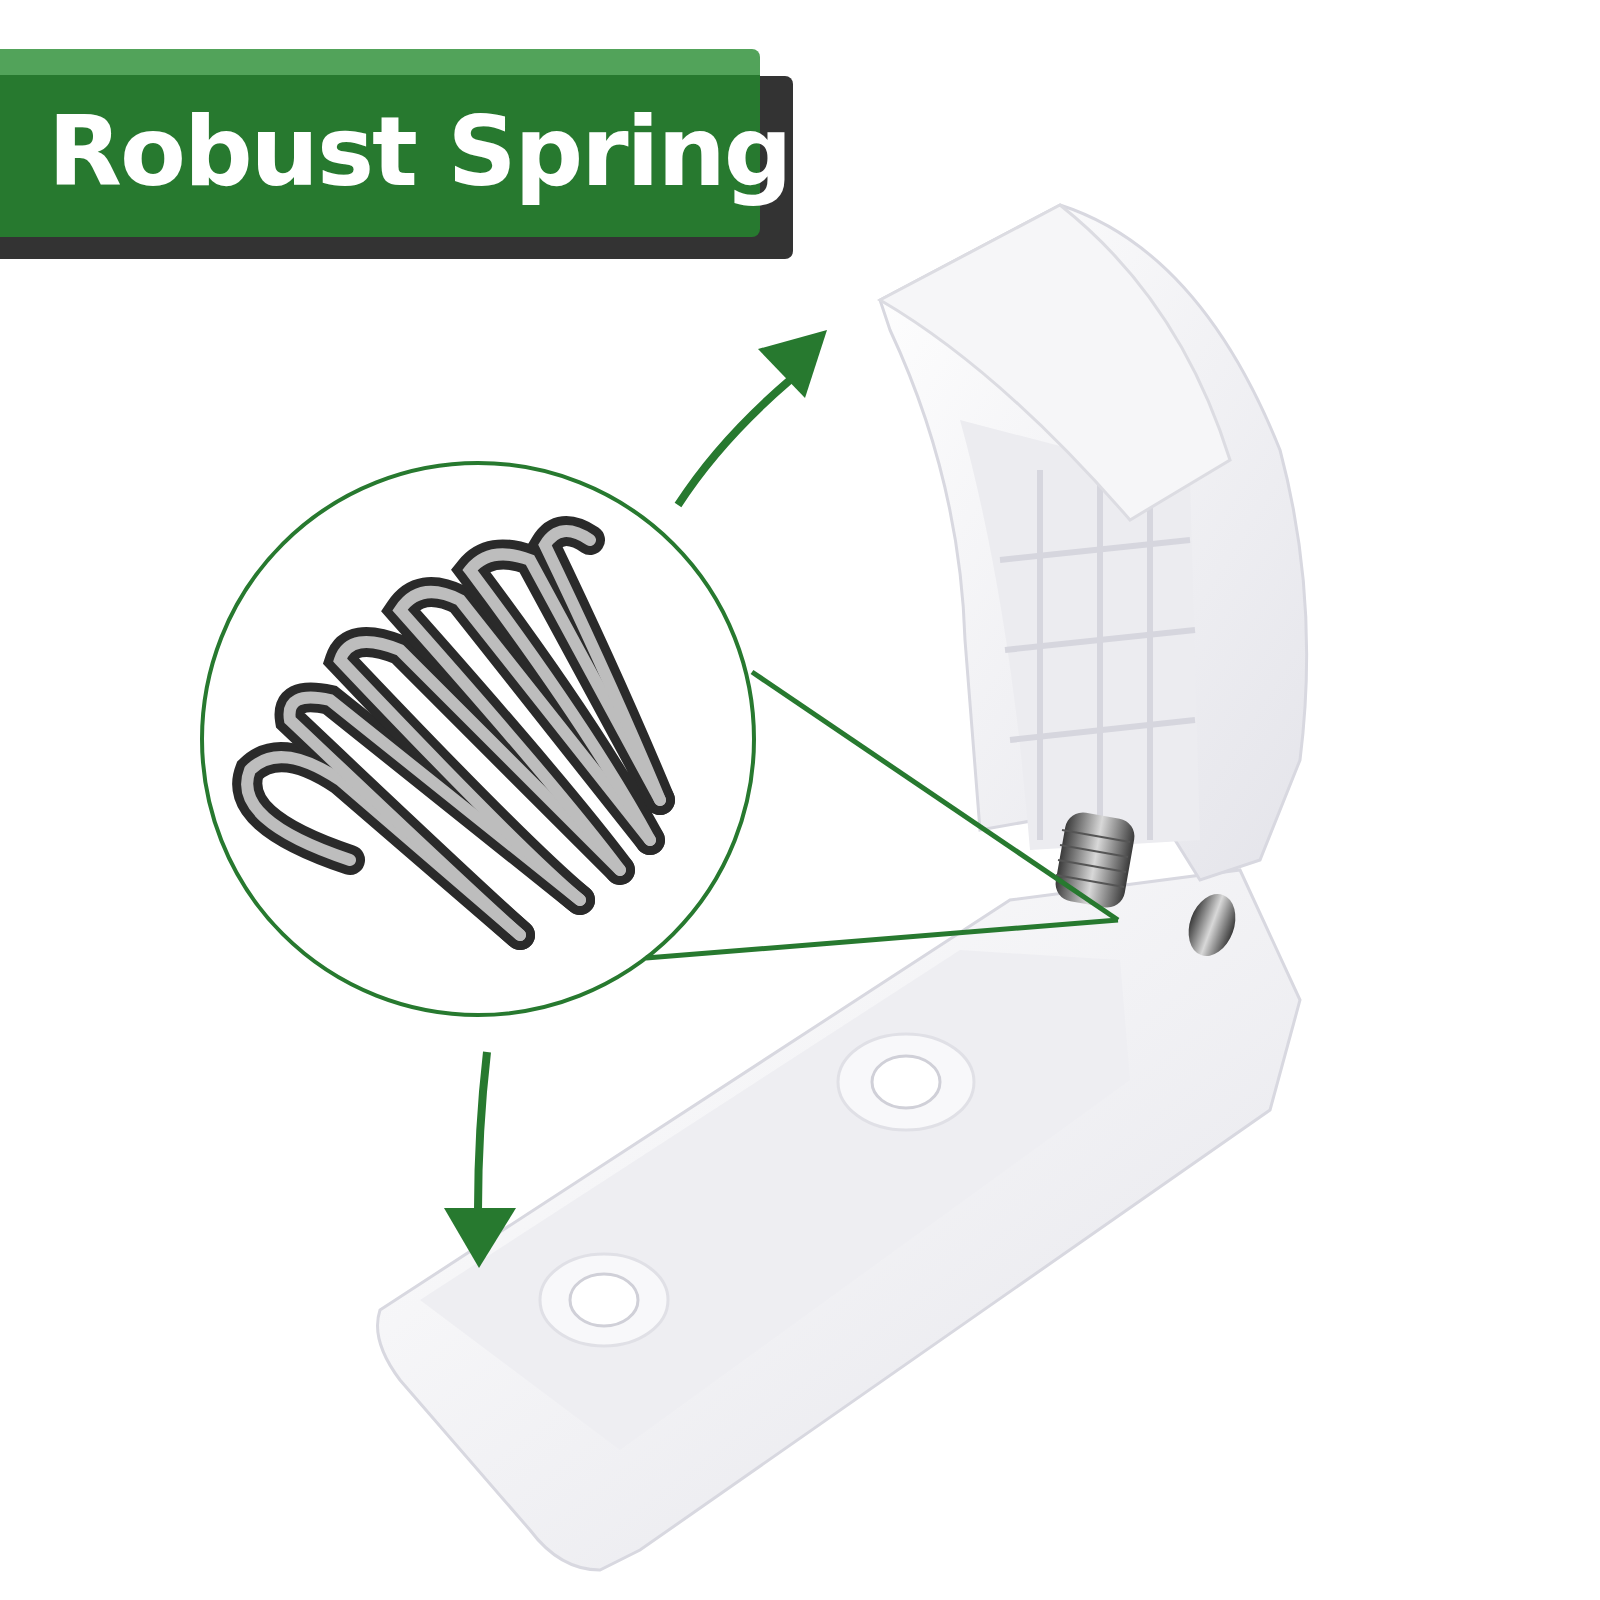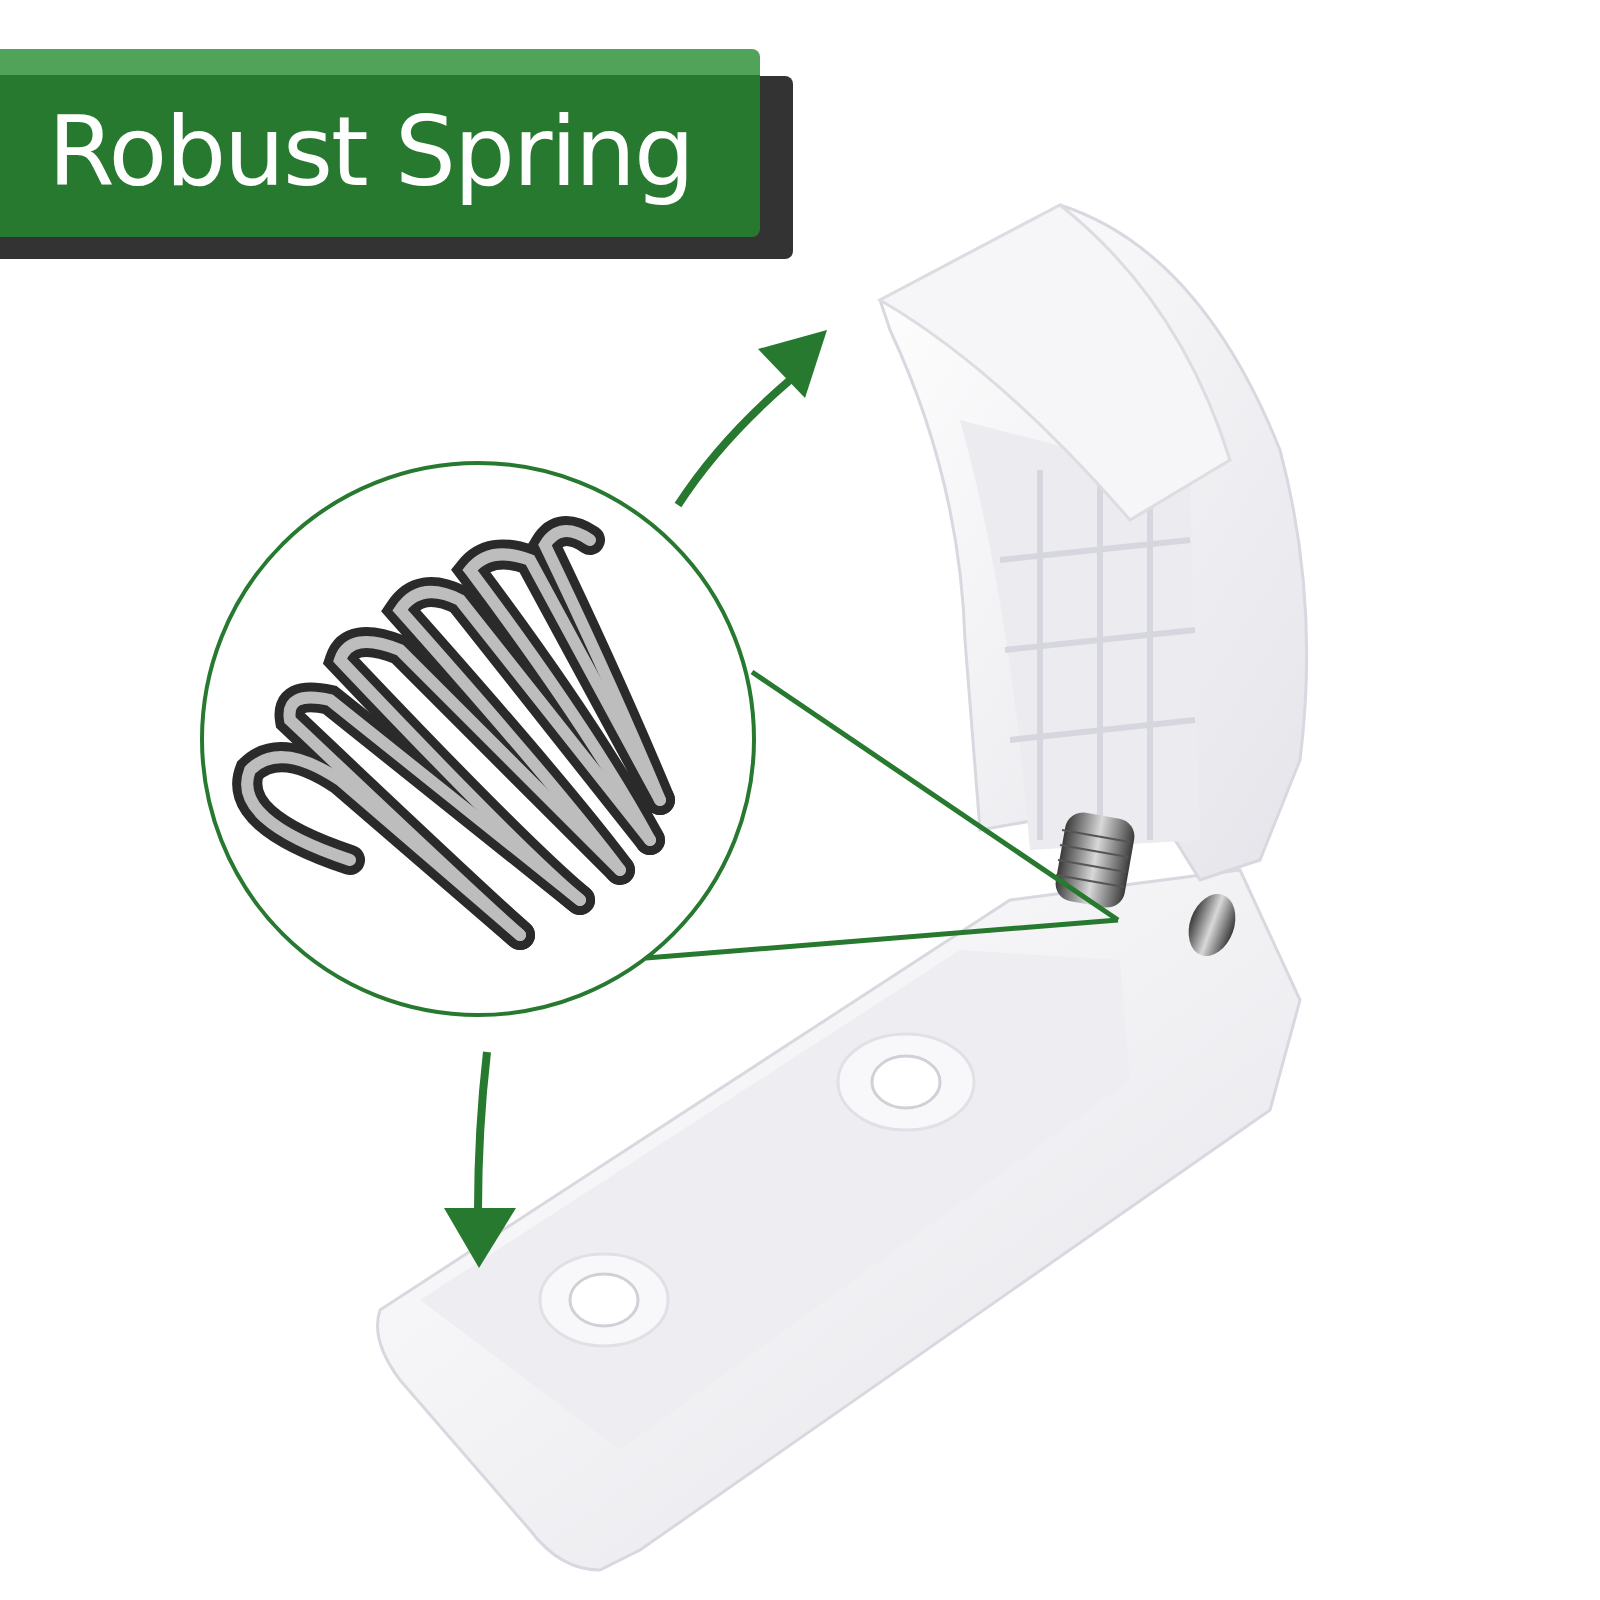--- a/index.html
+++ b/index.html
@@ -1,20 +1,20 @@
 <!DOCTYPE html>
 <html><head>
 <meta charset="utf-8">
 <style>
   html, body { margin:0; padding:0; background:#ffffff; }
   body { width:1600px; height:1600px; position:relative; overflow:hidden; font-family:"DejaVu Sans", sans-serif; }
   .banner-shadow { position:absolute; left:0; top:76px; width:793px; height:183px; background:#333333; border-radius:0 8px 8px 0; }
   .banner-top { position:absolute; left:0; top:49px; width:760px; height:40px; background:#52a35a; border-radius:0 8px 0 0; }
   .banner-main { position:absolute; left:0; top:75px; width:760px; height:162px; background:#27792f; border-radius:0 0 8px 0; }
-  .banner-text { position:absolute; left:48px; top:92px; font-family:"DejaVu Sans", sans-serif; font-weight:normal; font-size:96px; color:#ffffff; letter-spacing:-2px; line-height:120px; white-space:nowrap; }
+  .banner-text { position:absolute; left:48px; top:92px; font-family:"DejaVu Sans", sans-serif; font-weight:bold; font-size:96px; color:#ffffff; letter-spacing:-2px; line-height:120px; white-space:nowrap; }
   svg.scene { position:absolute; left:0; top:0; }
 </style>
 </head>
 <body>
 
 <div class="banner-shadow"></div>
 <div class="banner-top"></div>
 <div class="banner-main">
 </div>
 <div class="banner-text">Robust Spring</div>

